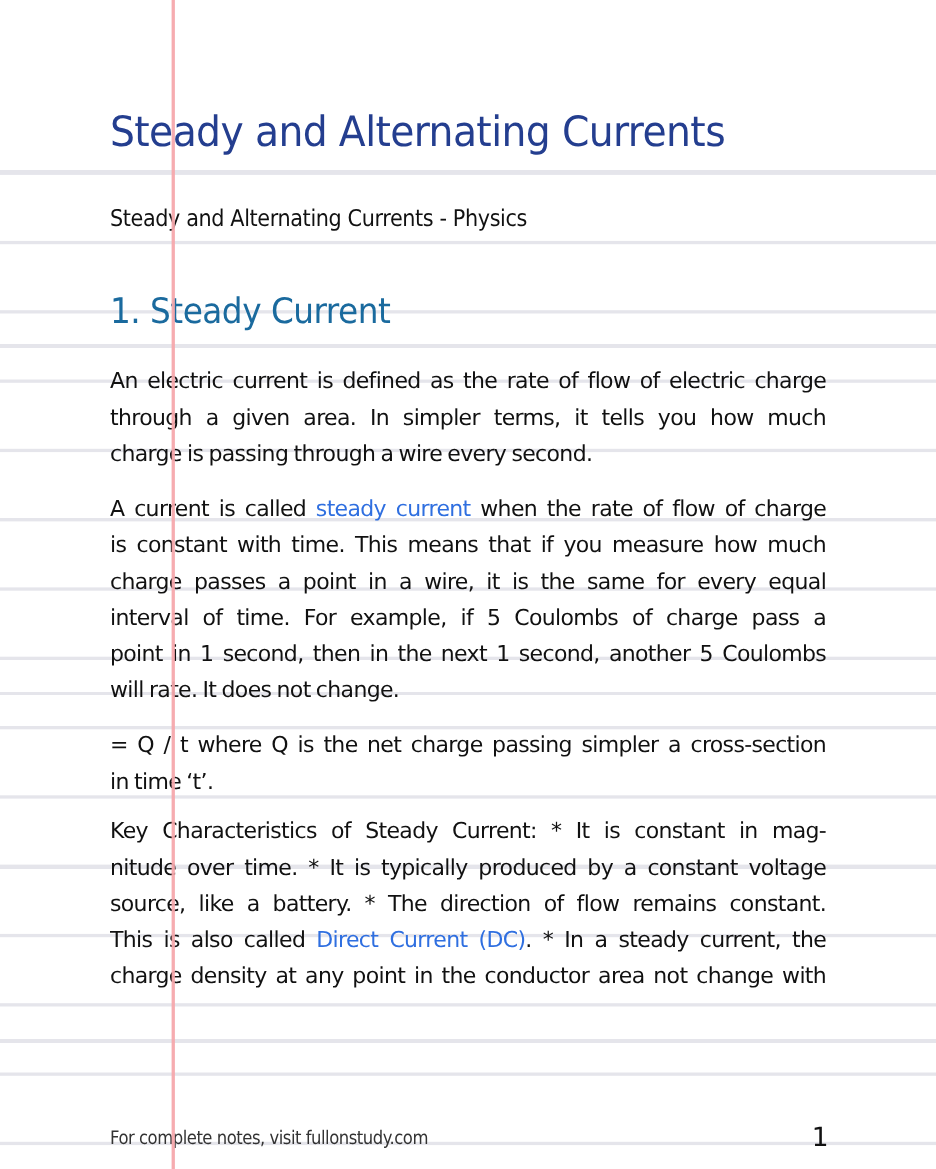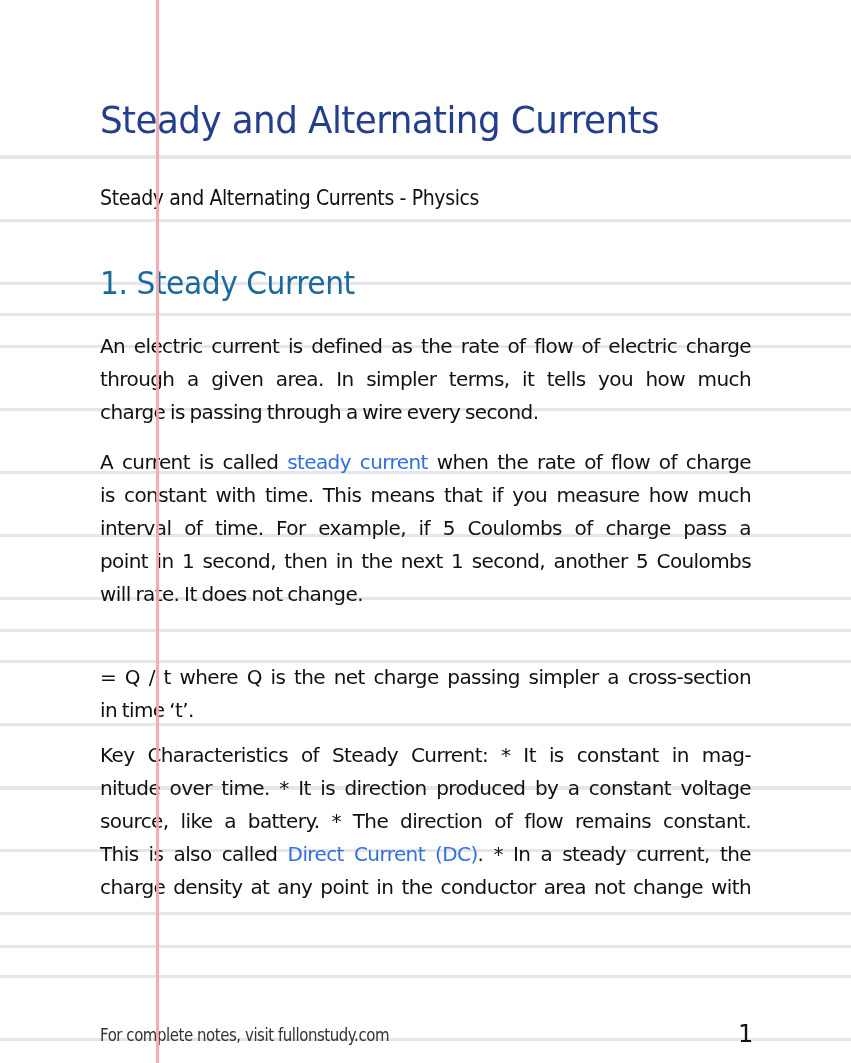--- a/index.html
+++ b/index.html
@@ -170,33 +170,34 @@
 
   <div class="para" style="top:330px">
     <span class="line">An electric current is defined as the rate of flow of electric charge</span>
     <span class="line">through a given area.  In simpler terms, it tells you how much</span>
     <span class="line last">charge is passing through a wire every second.</span>
   </div>
 
   <div class="para" style="top:446px">
     <span class="line"><span>A current is called</span> <span class="link">steady current</span> <span>when the rate of flow of charge</span></span>
     <span class="line">is constant with time.  This means that if you measure how much</span>
+    <span class="line">charge passes a point in a wire, it is the same for every equal</span>
     <span class="line">interval of time.  For example, if 5 Coulombs of charge pass a</span>
     <span class="line">point in 1 second, then in the next 1 second, another 5 Coulombs</span>
     <span class="line last">will rate.  It does not change.</span>
   </div>
 
   <div class="para" style="top:661px">
     <span class="line">= Q / t where Q is the net charge passing simpler a cross-section</span>
     <span class="line last">in time ‘t’.</span>
   </div>
 
   <div class="para" style="top:739px">
     <span class="line">Key Characteristics of Steady Current:  * It is constant in mag-</span>
-    <span class="line">nitude over time.  * It is direction produced by a constant voltage</span>
+    <span class="line">nitude over time.  * It is typically produced by a constant voltage</span>
     <span class="line">source, like a battery.  * The direction of flow remains constant.</span>
     <span class="line"><span>This is also called</span> <span class="link">Direct Current (DC)</span><span>. * In a steady current, the</span></span>
     <span class="line">charge density at any point in the conductor area not change with</span>
   </div>
 </div>
 
 <div class="footer-note">For complete notes, visit fullonstudy.com</div>
 <div class="page-number">1</div>
 
 </body></html>

